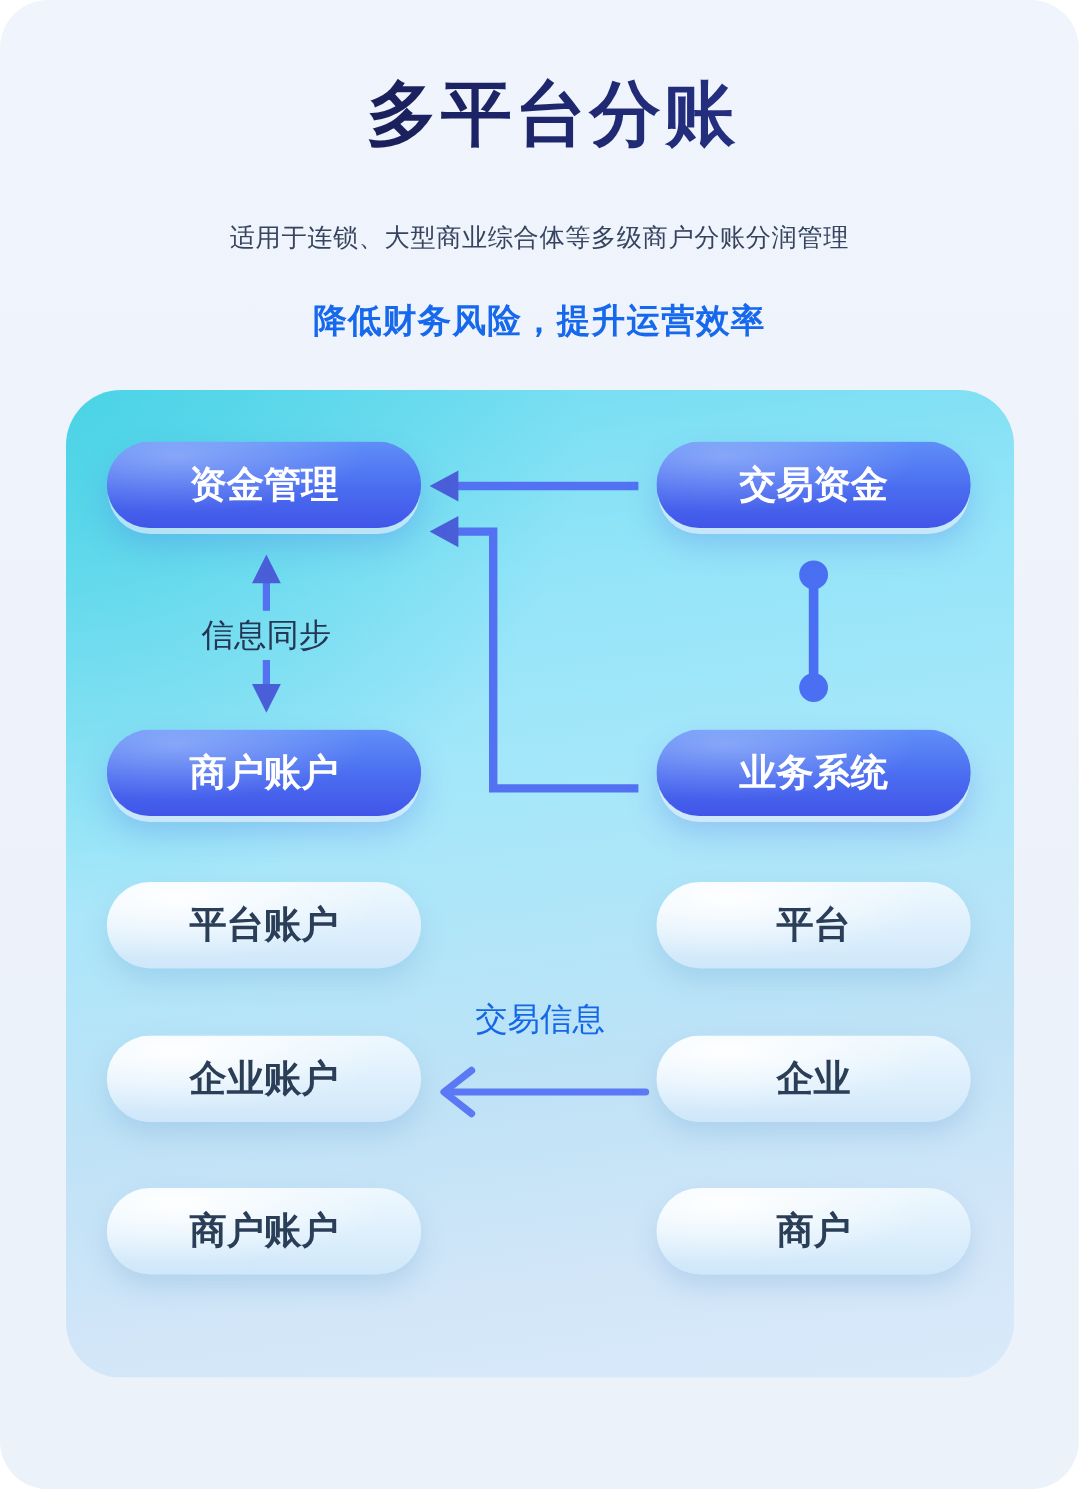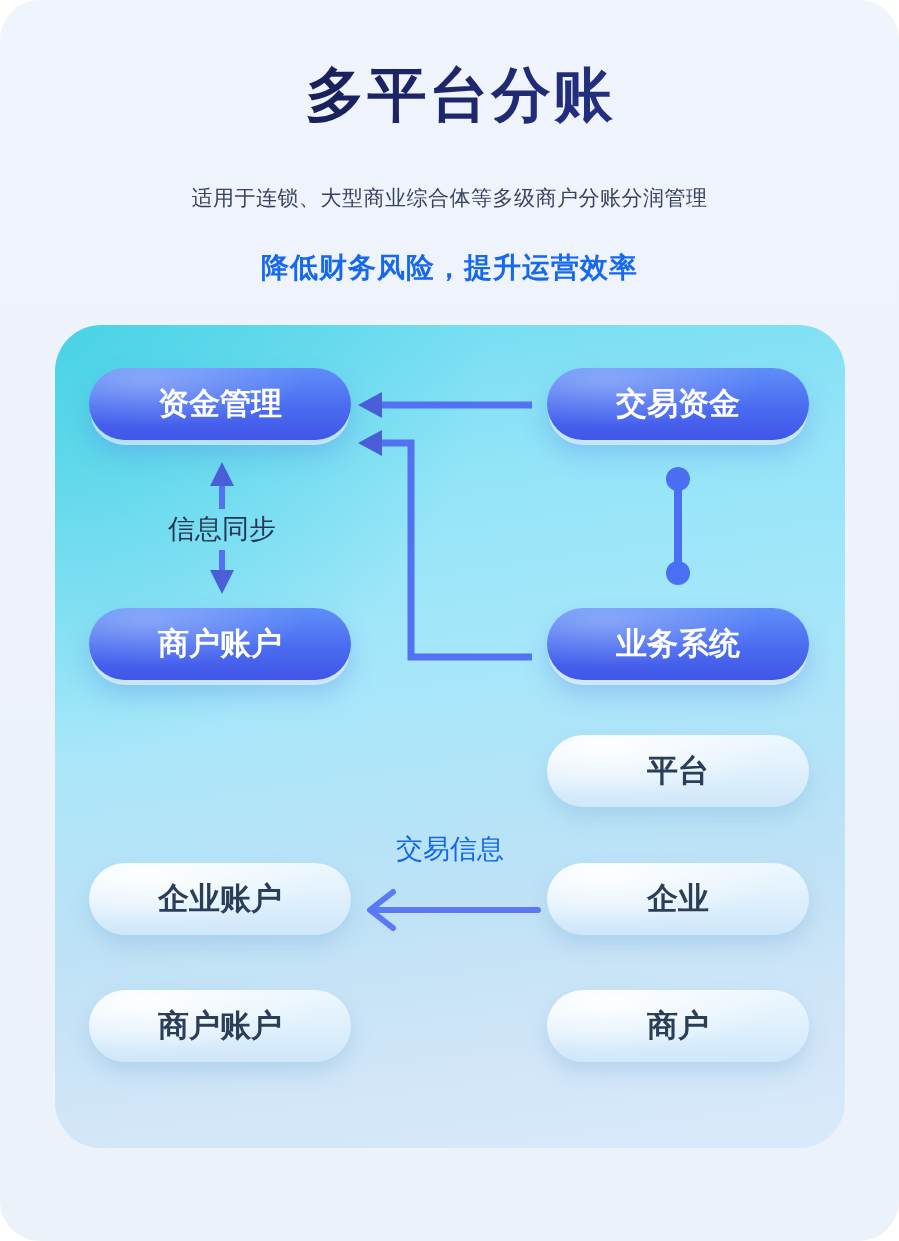--- a/index.html
+++ b/index.html
@@ -128,20 +128,21 @@
         <line x1="320" y1="585" x2="483" y2="585" stroke="#5b79f5" stroke-width="6" stroke-linecap="round"></line>
         <polyline points="338,567 315,585 338,603" fill="none" stroke="#5b79f5" stroke-width="6" stroke-linecap="round" stroke-linejoin="round"></polyline>
       </g>
     </svg>
 
     <div class="pill dark c-left r1">资金管理</div>
     <div class="pill dark c-right r1">交易资金</div>
     <div class="pill dark c-left r2">商户账户</div>
     <div class="pill dark c-right r2">业务系统</div>
 
+    <div class="pill light c-left r3">平台账户</div>
     <div class="pill light c-left r4">企业账户</div>
     <div class="pill light c-right r3">平台</div>
     <div class="pill light c-right r4">企业</div>
     <div class="pill light c-left r5">商户账户</div>
     <div class="pill light c-right r5">商户</div>
 
     <div class="flow-label dark-text label-info-sync">信息同步</div>
     <div class="flow-label blue-text label-trans-info">交易信息</div>
 
   </div>

